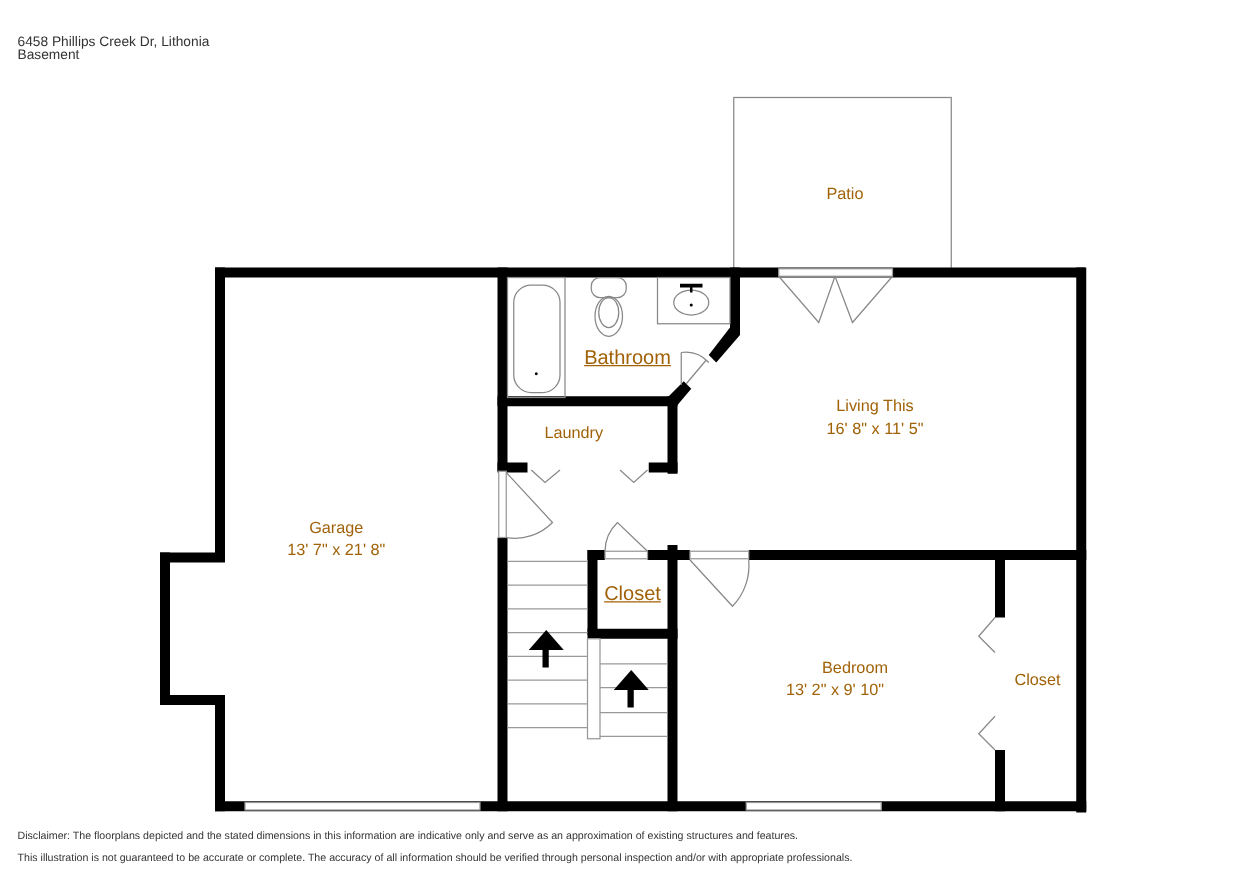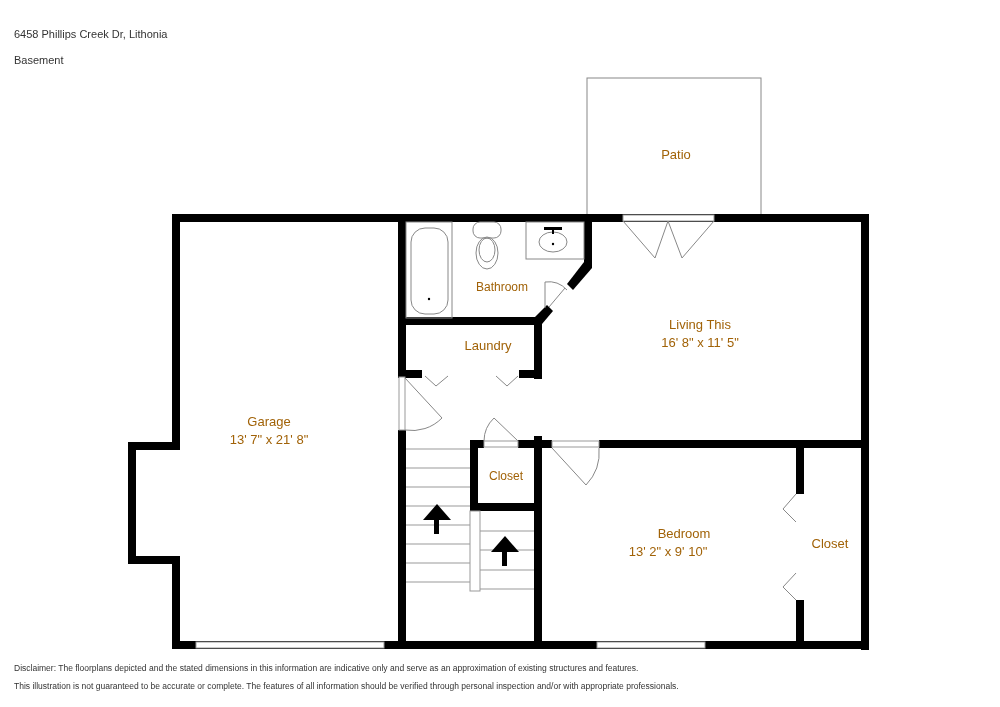--- a/index.html
+++ b/index.html
@@ -1,27 +1,27 @@
 <!DOCTYPE html>
 <html><head>
   <meta charset="utf-8">
   <style>
     html, body { margin:0; padding:0; background:#ffffff; }
     body { width:1000px; height:707px; position:relative; overflow:hidden; font-family:"Liberation Sans", sans-serif; color:#222; }
     .hdr { position:absolute; left:14px; font-size:11px; color:#333; }
     .disc { position:absolute; left:14px; font-size:8.5px; color:#333; white-space:nowrap; }
     svg { position:absolute; left:0; top:0; }
     .lbl { position:absolute; text-align:center; font-size:13px; color:#a16207; line-height:18px; transform:translate(-50%,0); white-space:nowrap; }
-    .lbl.sm { font-size:12px; }
+    .lbl.sm { font-size:16px;text-decoration:underline; }
   </style>
 </head>
 <body>
 
 <div class="hdr" style="top:28px;">6458 Phillips Creek Dr, Lithonia</div>
-<div class="hdr" style="top:54px;">Basement</div>
+<div class="hdr" style="top:38px;">Basement</div>
 
 <svg width="1000" height="707" viewBox="0 0 1000 707">
 
   <rect x="587" y="78" width="174" height="138" fill="none" stroke="#888" stroke-width="1"></rect>
 
   <g fill="#000">
 
     <rect x="172" y="214" width="696" height="8"></rect>
 
     <rect x="861" y="214" width="8" height="436"></rect>
@@ -129,24 +129,24 @@
     <rect x="434" y="519" width="5" height="15"></rect>
   </g>
   <g fill="#000">
     <polygon points="505,536 491,552 519,552"></polygon>
     <rect x="502" y="551" width="5" height="15"></rect>
   </g>
 </svg>
 
 <div class="lbl" style="left:676px;top:146px;">Patio</div>
 <div class="lbl sm" style="left:502px;top:278px;">Bathroom</div>
-<div class="lbl" style="left:488px;top:337px;">Laundry</div>
+<div class="lbl" style="left:459px;top:337px;">Laundry</div>
 <div class="lbl" style="left:700px;top:316px;">Living This</div>
 <div class="lbl" style="left:700px;top:334px;">16' 8" x 11' 5"</div>
 <div class="lbl" style="left:269px;top:413px;text-align:center;">Garage</div>
 <div class="lbl" style="left:269px;top:431px;">13' 7" x 21' 8"</div>
 <div class="lbl sm" style="left:506px;top:467px;">Closet</div>
 <div class="lbl" style="left:684px;top:525px;">Bedroom</div>
 <div class="lbl" style="left:668px;top:543px;">13' 2" x 9' 10"</div>
 <div class="lbl" style="left:830px;top:535px;">Closet</div>
 
 <div class="disc" style="top:663px;">Disclaimer: The floorplans depicted and the stated dimensions in this information are indicative only and serve as an approximation of existing structures and features.</div>
-<div class="disc" style="top:681px;">This illustration is not guaranteed to be accurate or complete. The features of all information should be verified through personal inspection and/or with appropriate professionals.</div>
+<div class="disc" style="top:681px;">This illustration is not guaranteed to be accurate or complete. The accuracy of all information should be verified through personal inspection and/or with appropriate professionals.</div>
 
 </body></html>

